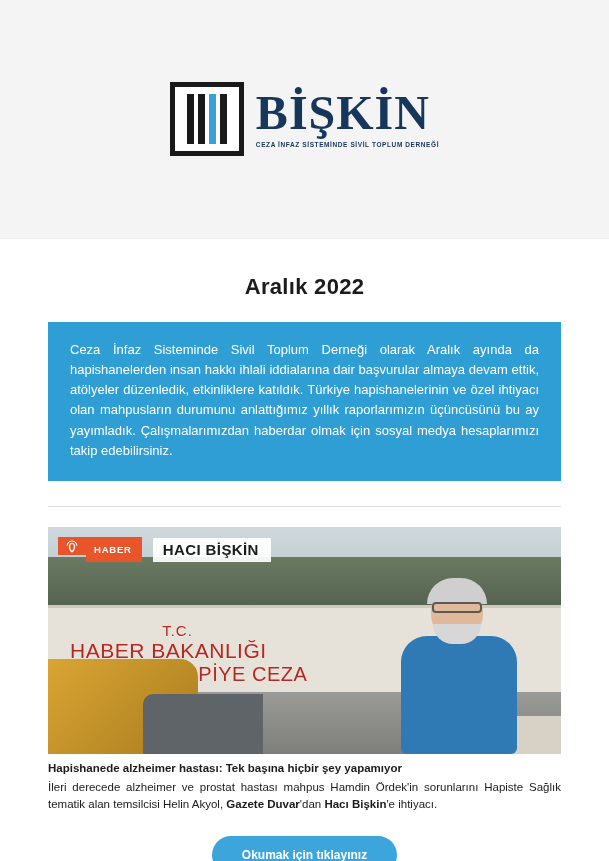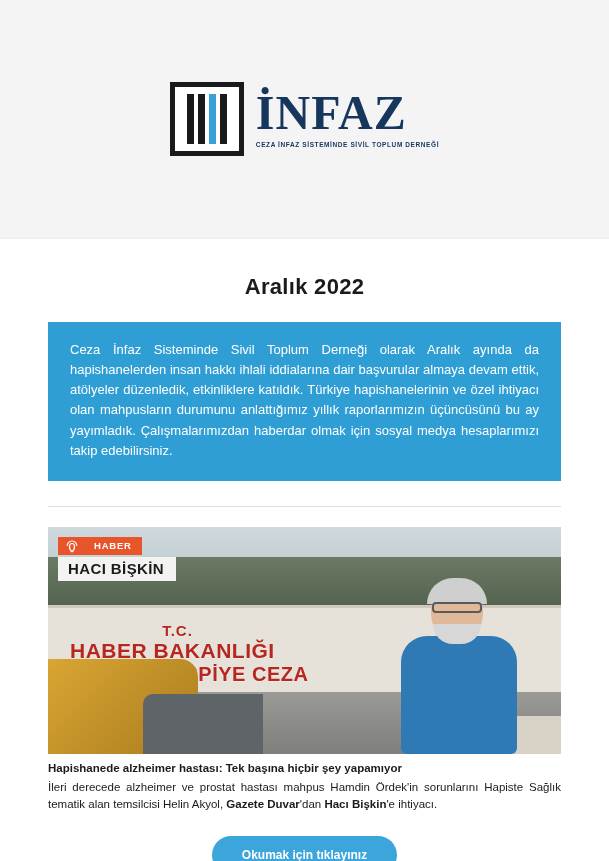--- a/index.html
+++ b/index.html
@@ -134,21 +134,21 @@
     height: 10px;
     background: #8a8176;
   }
   .sign-text {
     position: absolute;
     left: 22px;
     top: 95px;
     width: 300px;
     color: #b5271f;
     font-family: "Liberation Sans", sans-serif;
-    font-weight: bold;
+    font-weight: normal;
     text-shadow: 0 1px 0 rgba(255,255,255,0.4);
   }
   .sign-line1 {
     font-size: 15px;
     text-align: center;
     width: 215px;
     letter-spacing: 1px;
   }
   .sign-line2 {
     font-size: 21px;
@@ -241,22 +241,22 @@
     bottom: 0;
     width: 150px;
     height: 38px;
     background: #d8d2c6;
   }
   .badge-row {
     position: absolute;
     left: 10px;
     top: 10px;
     display: flex;
-    flex-direction: column;
-    gap: 1px;
+    flex-direction: row;
+    gap: 11px;
     text-align: right;
   }
   .badge-top {
     display: flex;
     align-items: stretch;
   }
   .badge-logo {
     width: 28px;
     height: 18px;
     background: #e8552a;
@@ -324,21 +324,21 @@
 
   <div class="header-band">
     <div class="logo-wrap">
       <div class="logo-mark">
         <span class="bar"></span>
         <span class="bar"></span>
         <span class="bar accent"></span>
         <span class="bar"></span>
       </div>
       <div class="logo-text">
-        <span class="logo-title">İNFAZ</span>
+        <span class="logo-title">BİŞKİN</span>
         <span class="logo-sub">CEZA İNFAZ SİSTEMİNDE SİVİL TOPLUM DERNEĞİ</span>
       </div>
     </div>
   </div>
 
   <div class="content">
 
     <div class="month-title">Aralık 2022</div>
 
     <div class="intro-box">Ceza İnfaz Sisteminde Sivil Toplum Derneği olarak Aralık ayında da hapishanelerden insan hakkı ihlali iddialarına dair başvurular almaya devam ettik, atölyeler düzenledik, etkinliklere katıldık. Türkiye hapishanelerinin ve özel ihtiyacı olan mahpusların durumunu anlattığımız yıllık raporlarımızın üçüncüsünü bu ay yayımladık. Çalışmalarımızdan haberdar olmak için sosyal medya hesaplarımızı takip edebilirsiniz.</div>

